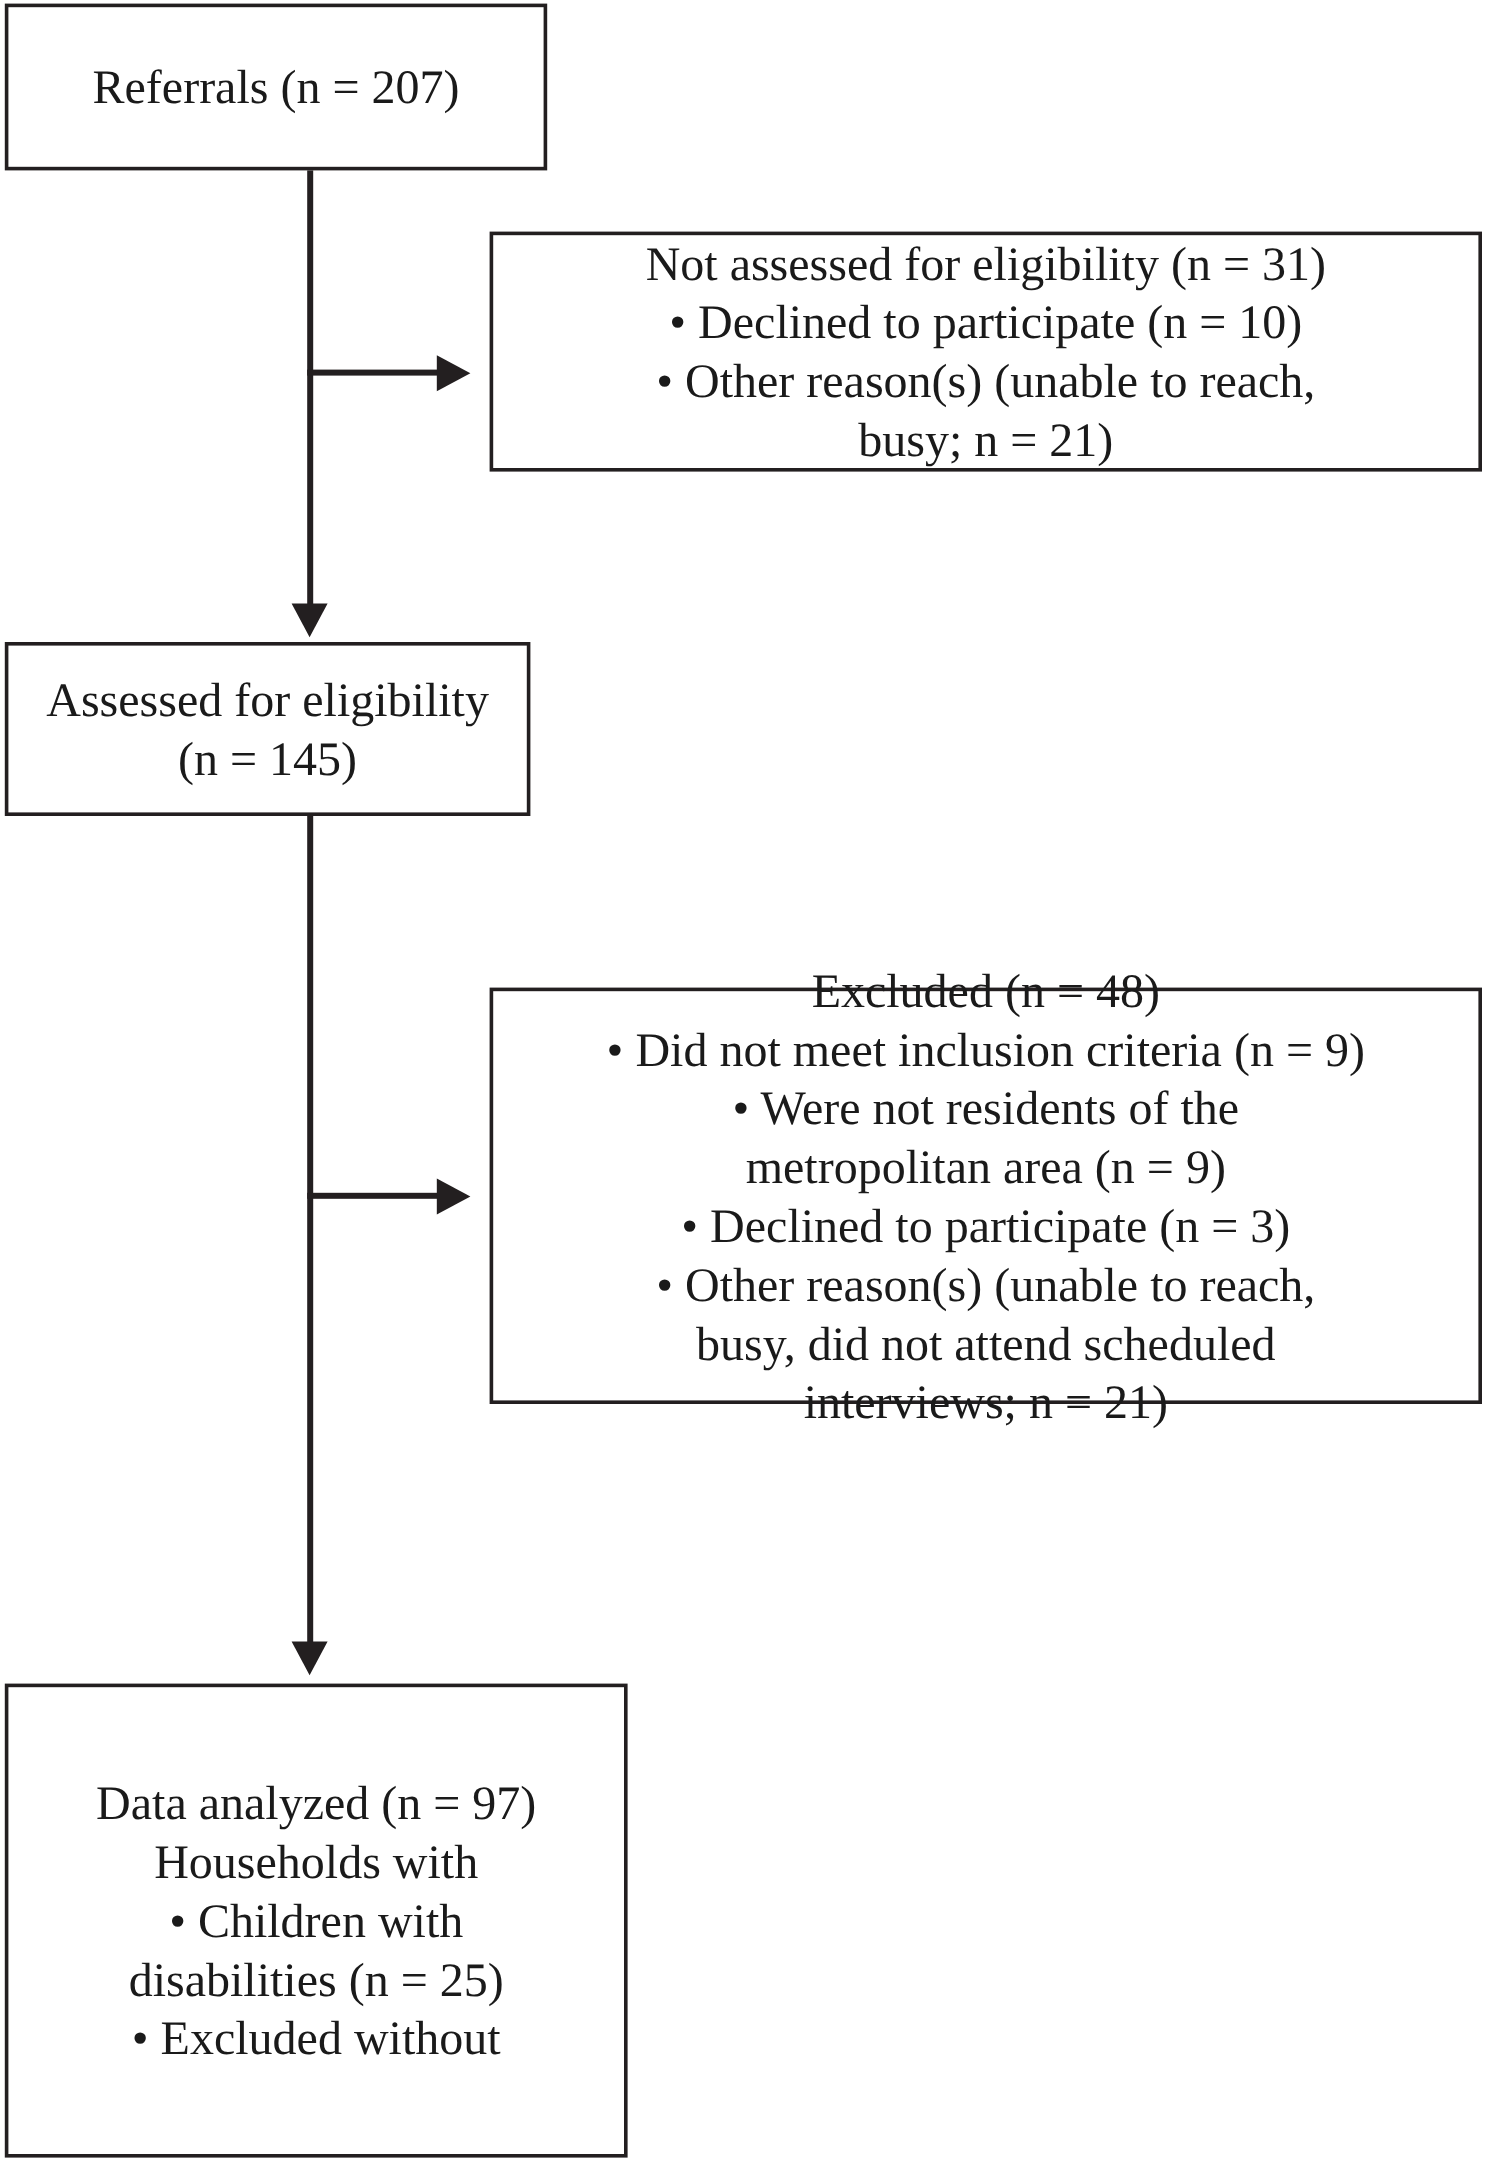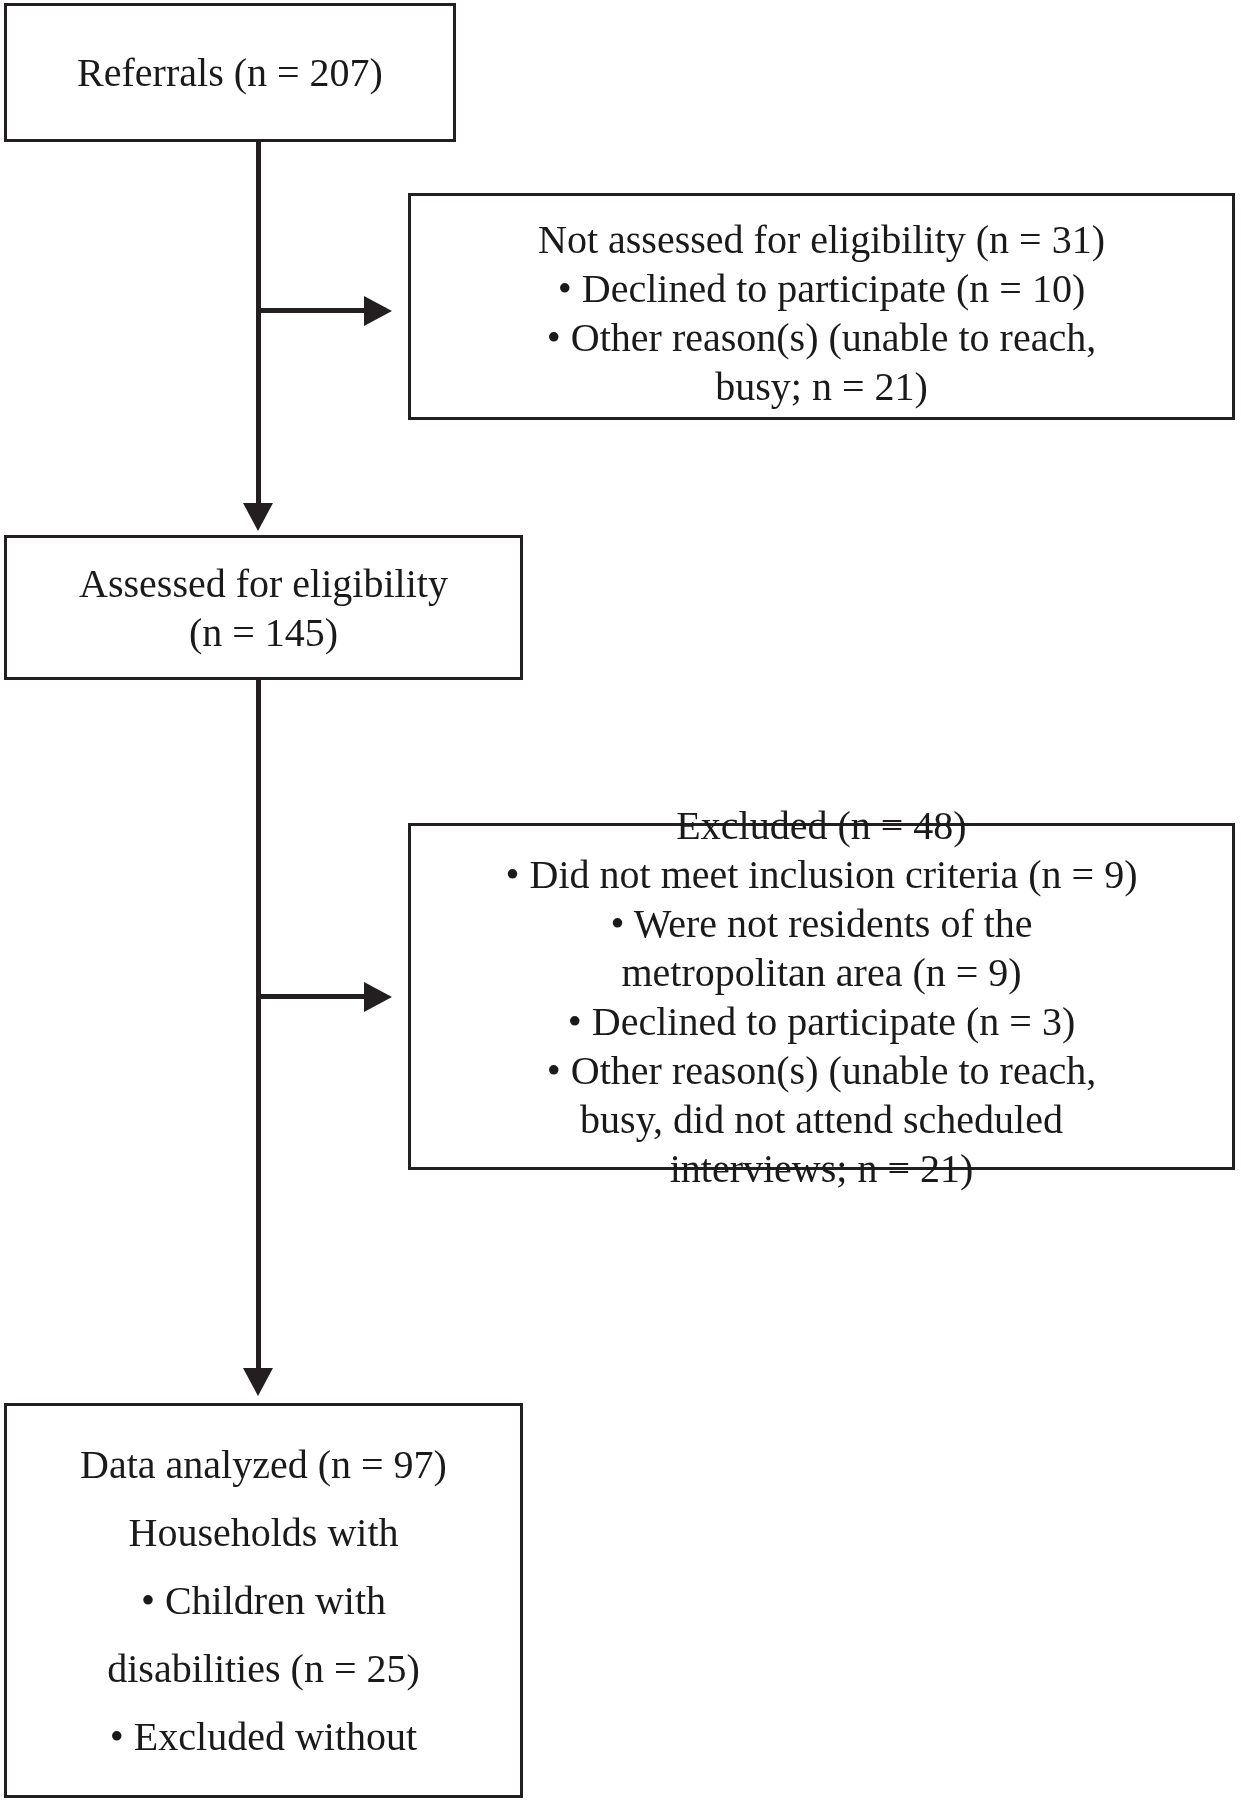--- a/index.html
+++ b/index.html
@@ -30,24 +30,24 @@
   }
   .line-txt {
     display: block;
     font-size: 40px;
     line-height: 49px;
     white-space: pre;
     color: #1a1a1a;
   }
   
   #node-referrals   { left: 4px;   top: 3px;    width: 452px;  height: 139px; }
-  #node-notassessed { left: 408px; top: 193px;  width: 827px;  height: 227px; justify-content: flex-end; }
-  #node-assessed    { left: 4px;   top: 535px;  width: 519px;  height: 145px; }
+  #node-notassessed { left: 408px; top: 193px;  width: 827px;  height: 200px; }
+  #node-assessed    { left: 4px;   top: 535px;  width: 438px;  height: 145px; }
   #node-excluded    { left: 408px; top: 823px;  width: 827px;  height: 347px; }
-  #node-analyzed    { left: 4px;   top: 1403px; width: 519px;  height: 395px; gap: 19px; }
+  #node-analyzed    { left: 4px;   top: 1403px; width: 519px;  height: 395px; }
 
   
   .vline {
     position: absolute;
     width: 5px;
     background: #231f20;
   }
   .hline {
     position: absolute;
     height: 5px;

